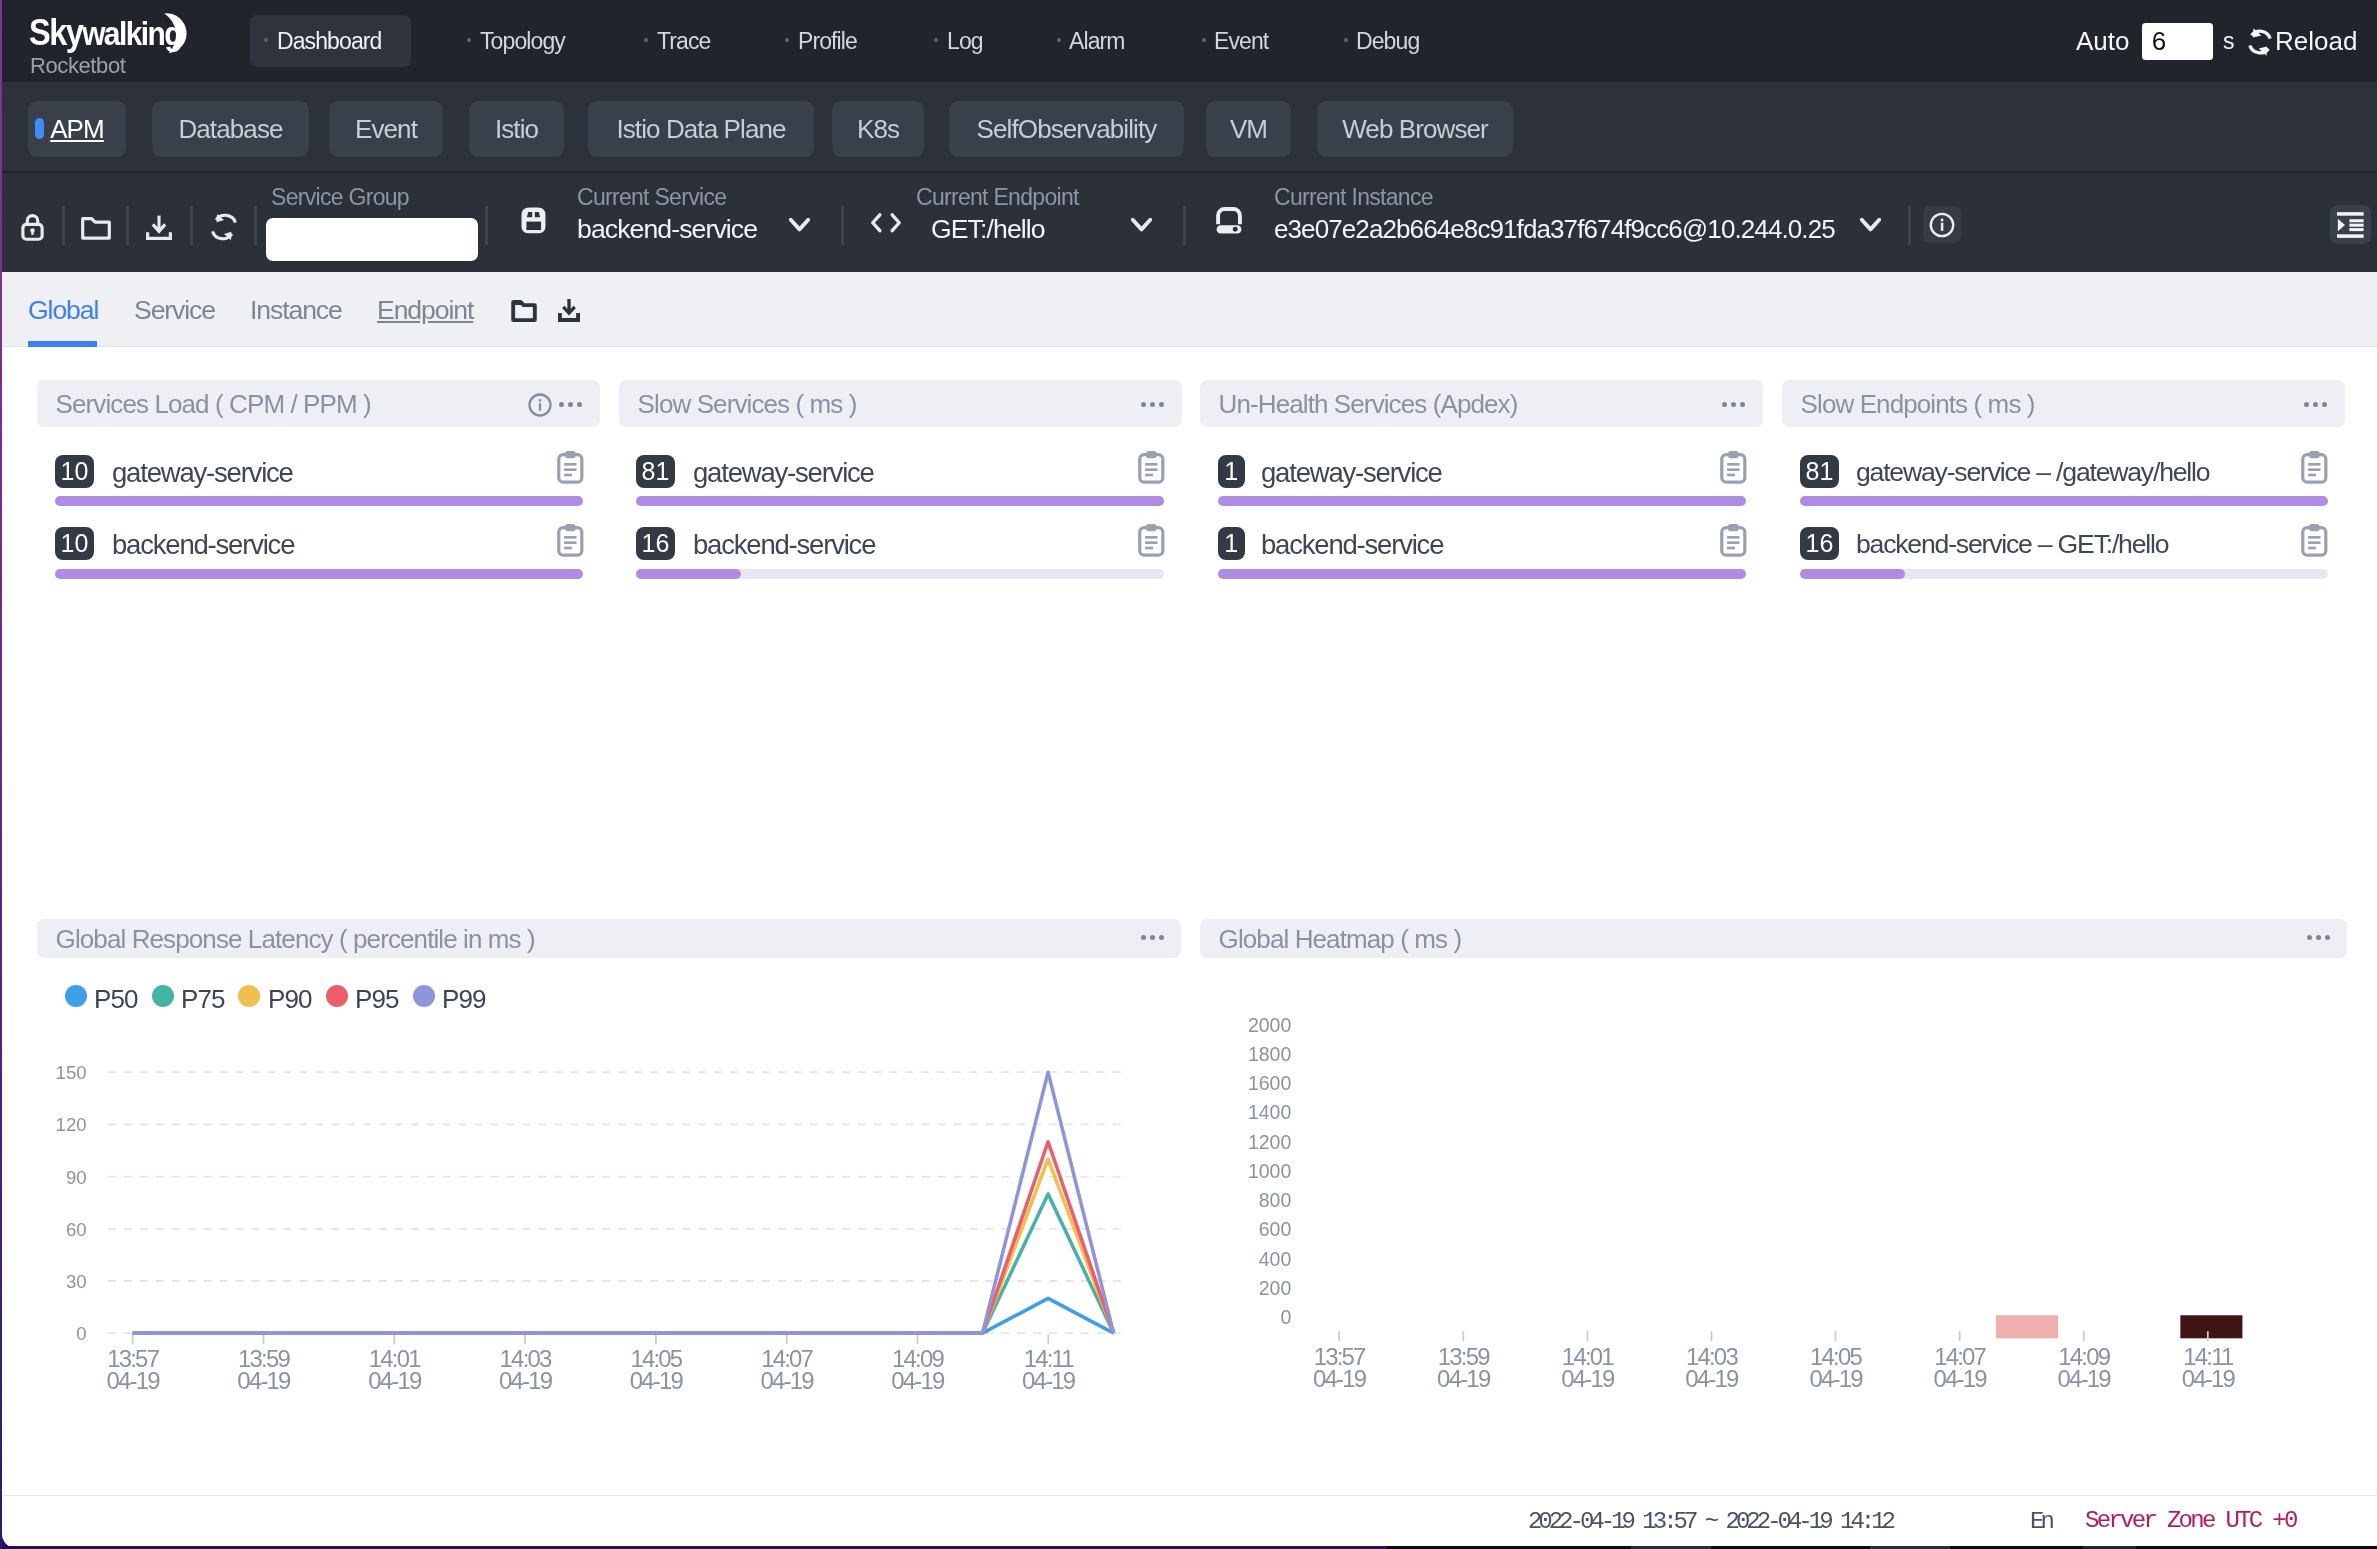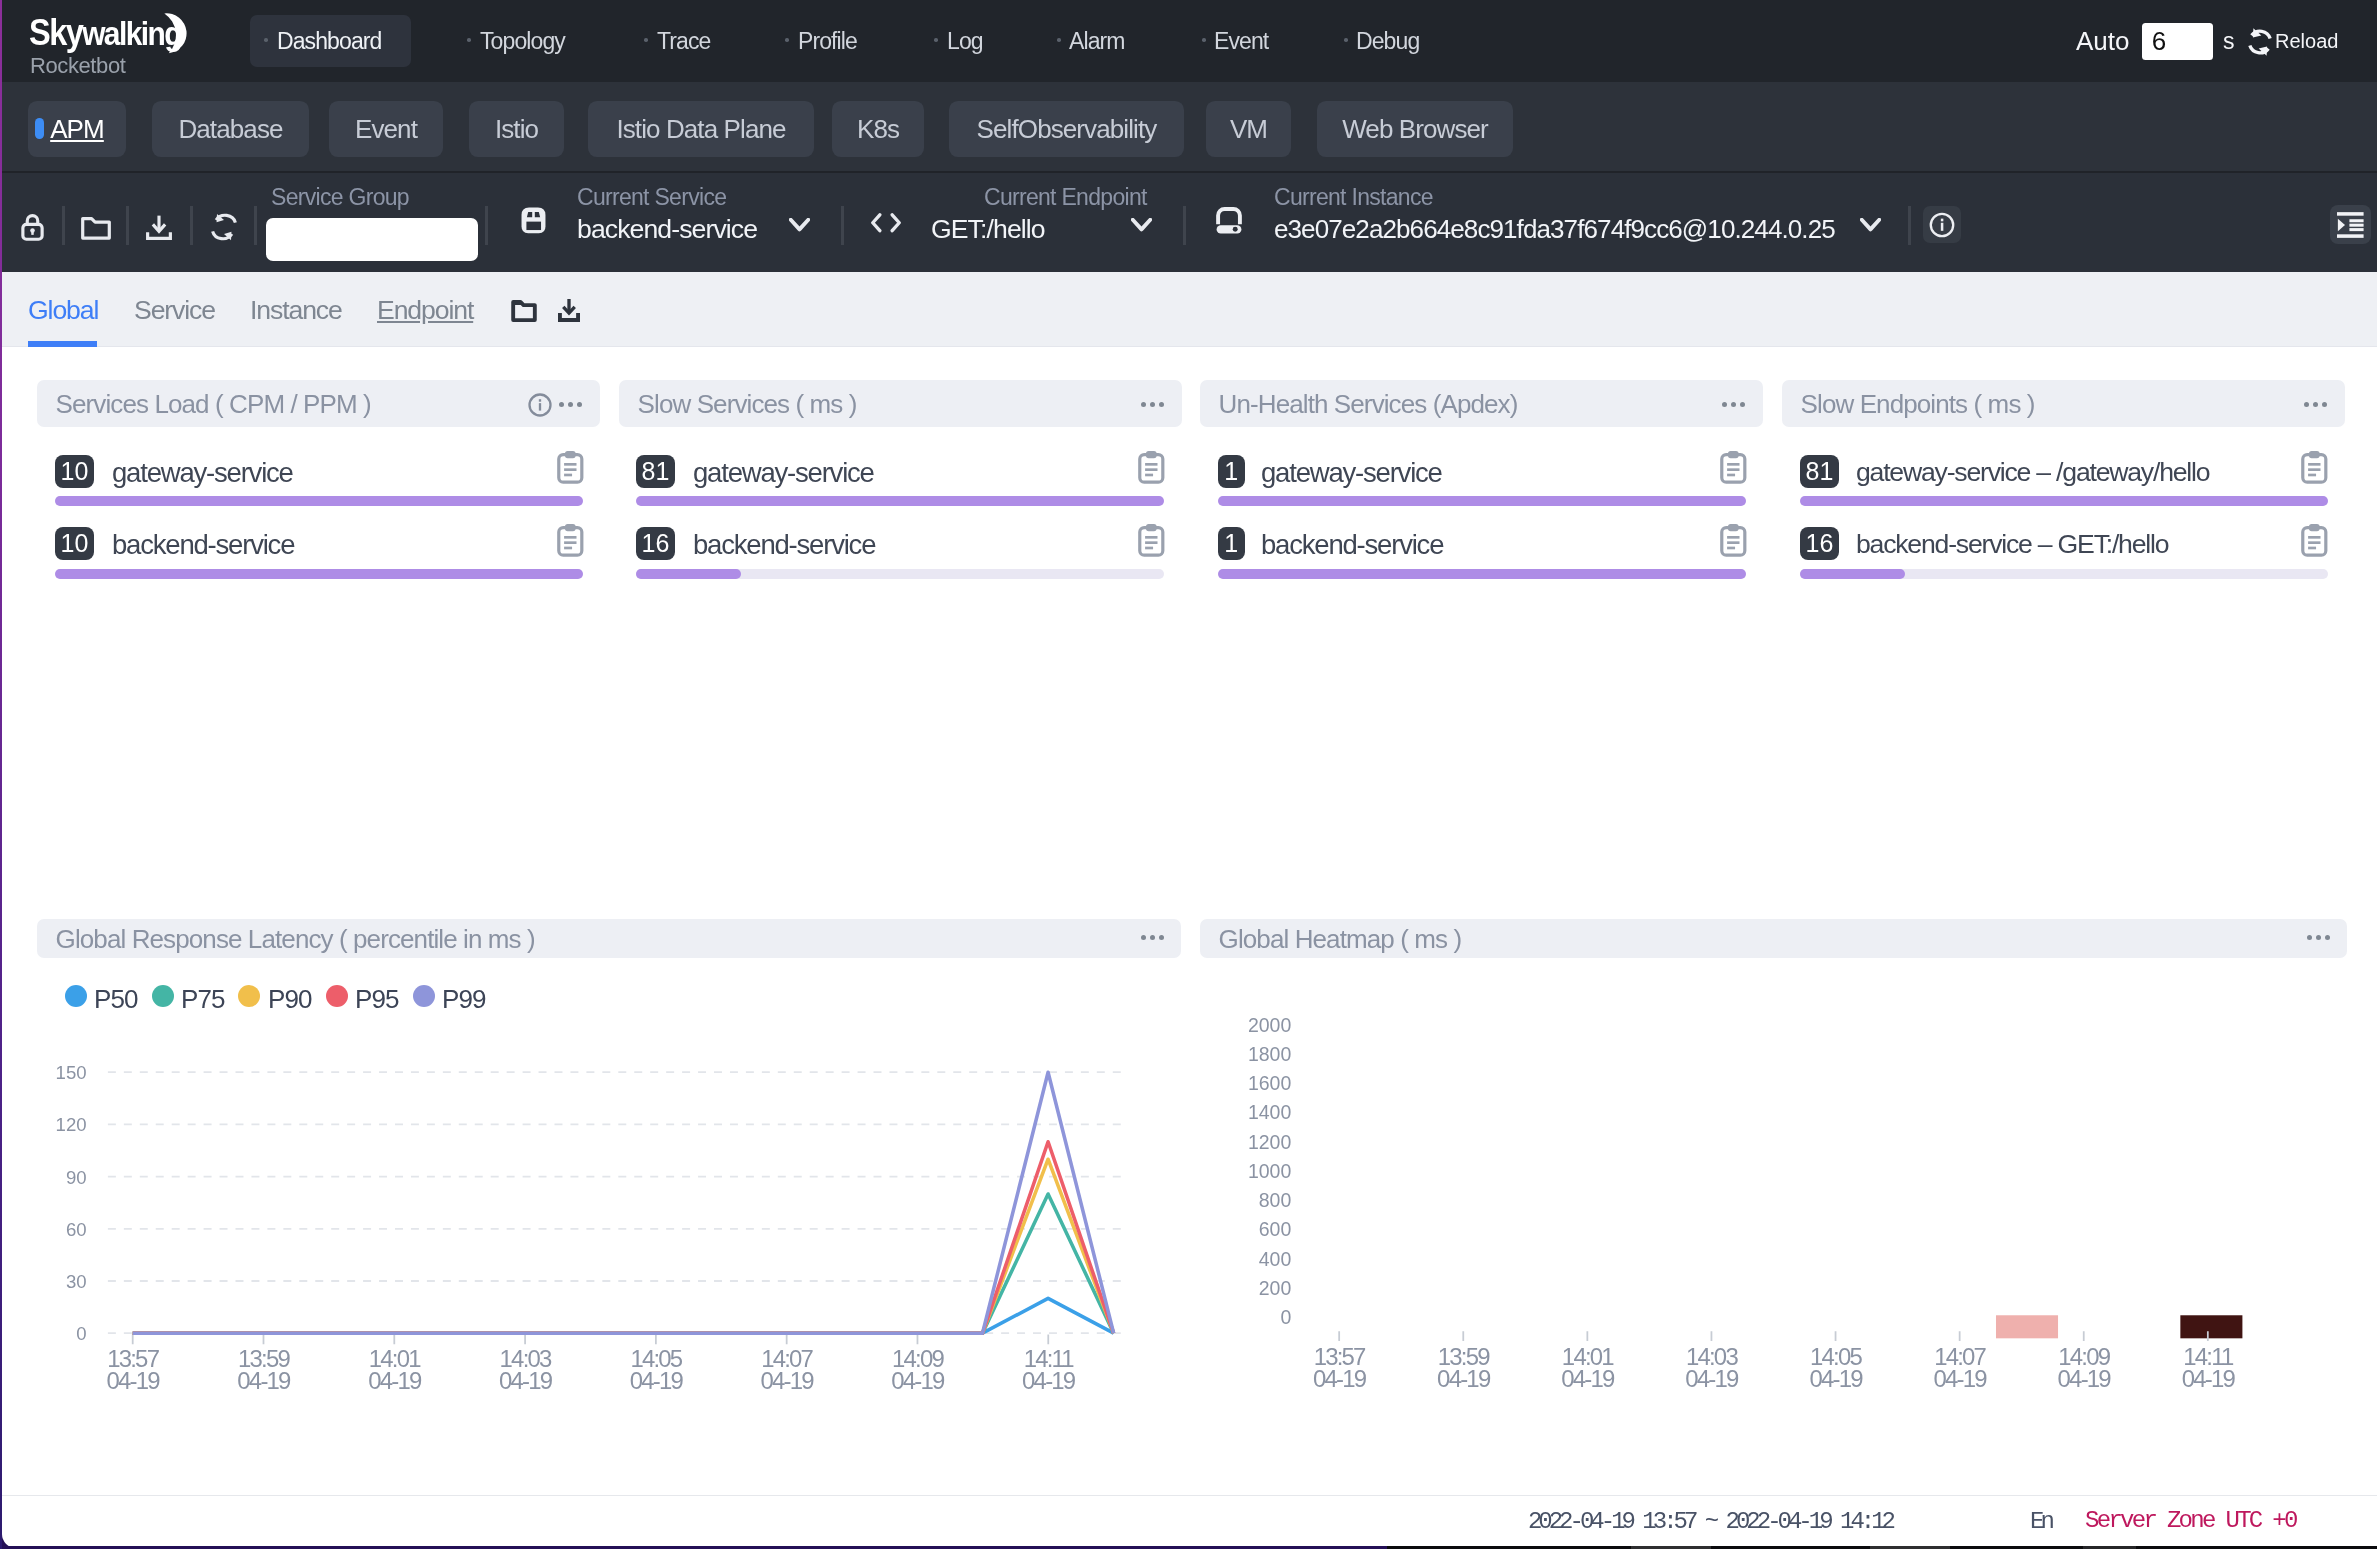--- a/index.html
+++ b/index.html
@@ -88,21 +88,21 @@
     <div class="abs" style="left:2142px; top:23px; width:71px; height:37px; background:#fff; border-radius:3.5px; font-size:26px; color:#111; line-height:37px; padding-left:9.8px;">6</div>
     <div class="abs" style="left:2223px; top:0; height:82px; line-height:82px; font-size:23px; color:#f4f5f8;">s</div>
     <svg class="abs" style="left:2245px; top:26.6px;" width="30" height="30" viewBox="0 0 34 34">
       <g stroke="#f4f5f8" stroke-width="3.8" fill="none">
         <path d="M 28.5 13 A 12 12 0 0 0 7.5 9.5"></path>
         <path d="M 5.5 21 A 12 12 0 0 0 26.5 24.5"></path>
       </g>
       <path d="M 9.5 1.5 L 9 12 L 18.5 9.5 Z" fill="#f4f5f8"></path>
       <path d="M 24.5 32.5 L 25 22 L 15.5 24.5 Z" fill="#f4f5f8"></path>
     </svg>
-    <div class="abs" style="left:2275px; top:0; height:82px; line-height:82px; font-size:20px; color:#f4f5f8;">Reload</div>
+    <div class="abs" style="left:2275px; top:0; height:82px; line-height:82px; font-size:26px; color:#f4f5f8;">Reload</div>
   </div>
   <div id="row2">
     <div class="r2btn" style="left:28px; width:98px; color:#fff;text-decoration:underline;"><span style="position:absolute; left:7px; top:17.7px; width:8.9px; height:20.4px; border-radius:4.4px; background:#3d8df5;"></span>APM</div>
     <div class="r2btn" style="left:152px; width:157px;">Database</div>
     <div class="r2btn" style="left:329px; width:114px;">Event</div>
     <div class="r2btn" style="left:469px; width:95px;">Istio</div>
     <div class="r2btn" style="left:588px; width:226px;">Istio Data Plane</div>
     <div class="r2btn" style="left:832px; width:92px;">K8s</div>
     <div class="r2btn" style="left:949px; width:235px;">SelfObservability</div>
     <div class="r2btn" style="left:1206px; width:85px;">VM</div>
@@ -149,21 +149,21 @@
   <div class="tlabel" style="left:577px;">Current Service</div>
   <div class="tvalue" style="left:577px;">backend-service</div>
   <svg class="abs" style="left:789px; top:218px;" width="21" height="14" viewBox="0 0 24 16">
     <path d="M 2 2 L 12 13 L 22 2" fill="none" stroke="#e8eaef" stroke-width="4.4" stroke-linecap="round" stroke-linejoin="round"></path>
   </svg>
   <div class="sep" style="left:841px;"></div>
 
   <svg class="abs" style="left:871px; top:213px;" width="30" height="19.5" viewBox="0 0 34 22">
     <path d="M 10 2 L 2 11 L 10 20 M 24 2 L 32 11 L 24 20" fill="none" stroke="#e8eaef" stroke-width="3.8" stroke-linecap="round" stroke-linejoin="round"></path>
   </svg>
-  <div class="tlabel" style="left:984px;text-align:center;">Current Endpoint</div>
+  <div class="tlabel" style="left:916px;text-align:center;">Current Endpoint</div>
   <div class="tvalue" style="left:931px;">GET:/hello</div>
   <svg class="abs" style="left:1131px; top:218px;" width="21" height="14" viewBox="0 0 24 16">
     <path d="M 2 2 L 12 13 L 22 2" fill="none" stroke="#e8eaef" stroke-width="4.4" stroke-linecap="round" stroke-linejoin="round"></path>
   </svg>
   <div class="sep" style="left:1183px;"></div>
 
   <svg class="abs" style="left:1216px; top:207px;" width="26" height="26.6" viewBox="0 0 29 30">
     <path d="M 2.2 19.5 V 9.5 A 7.3 7.3 0 0 1 9.5 2.2 H 19.5 A 7.3 7.3 0 0 1 26.8 9.5 V 19.5" fill="none" stroke="#eceef2" stroke-width="4.4"></path>
     <rect x="0.5" y="20.5" width="28" height="9.5" rx="4.75" fill="#eceef2"></rect>
     <circle cx="21.5" cy="25.2" r="2.8" fill="#2b3039"></circle>

